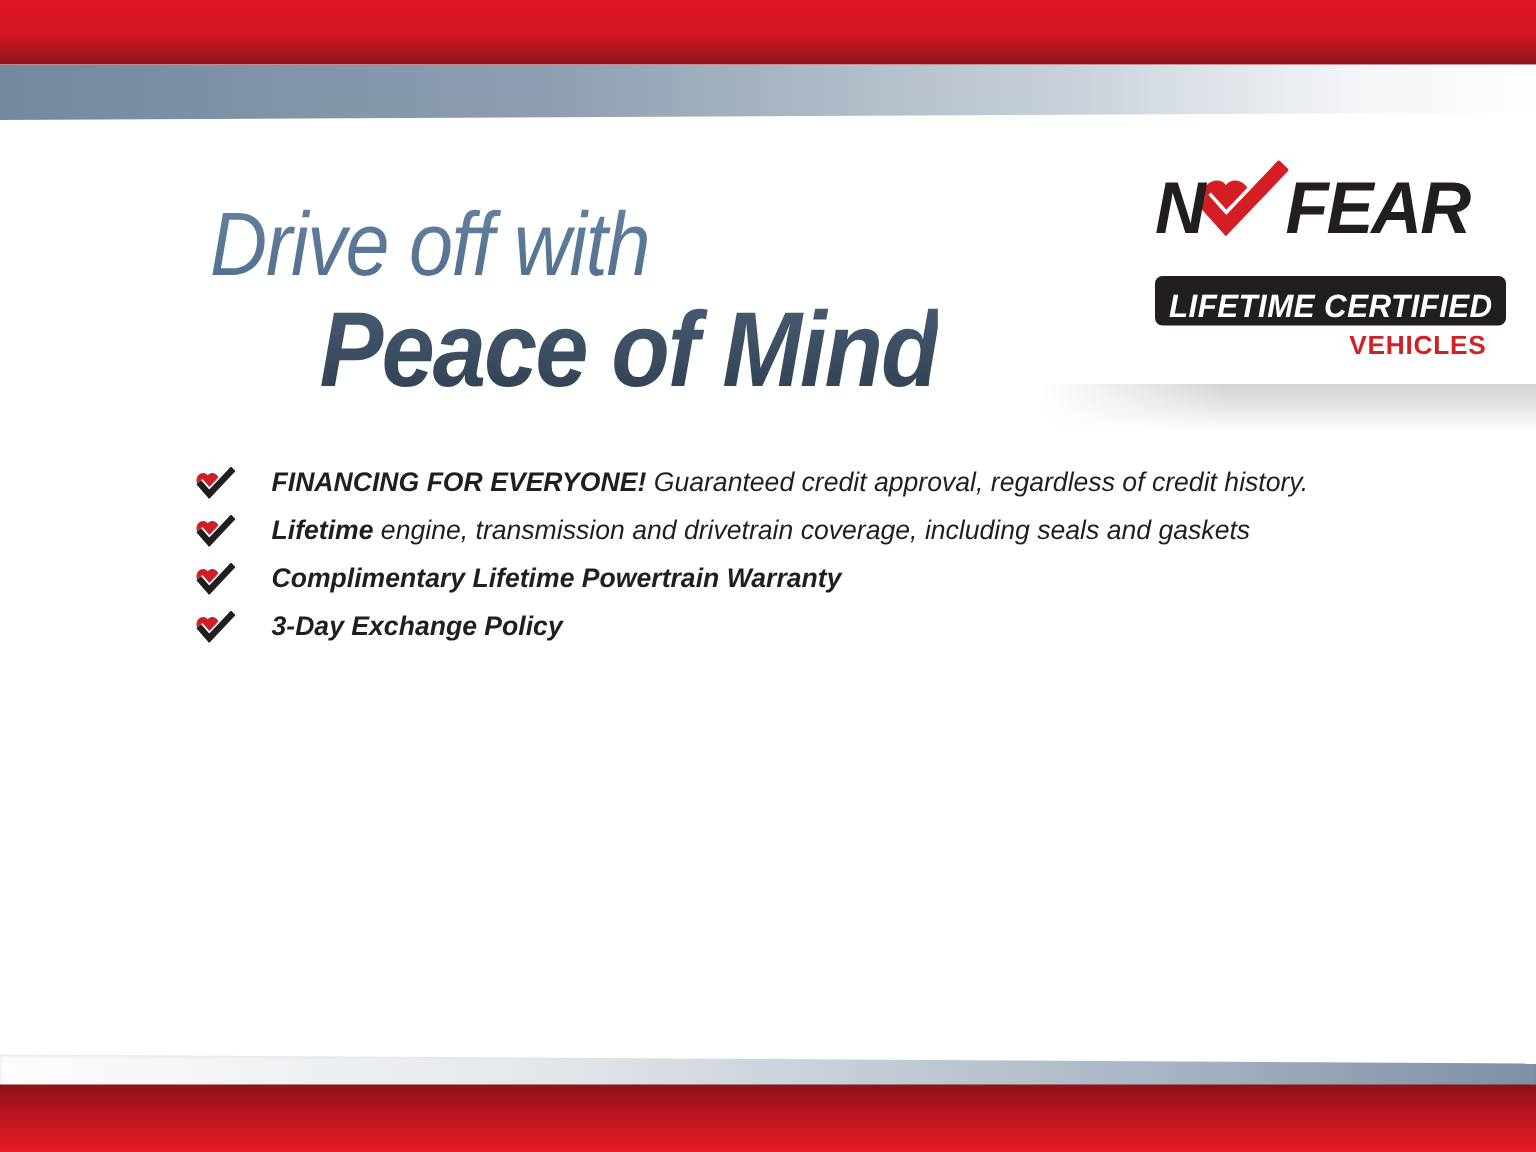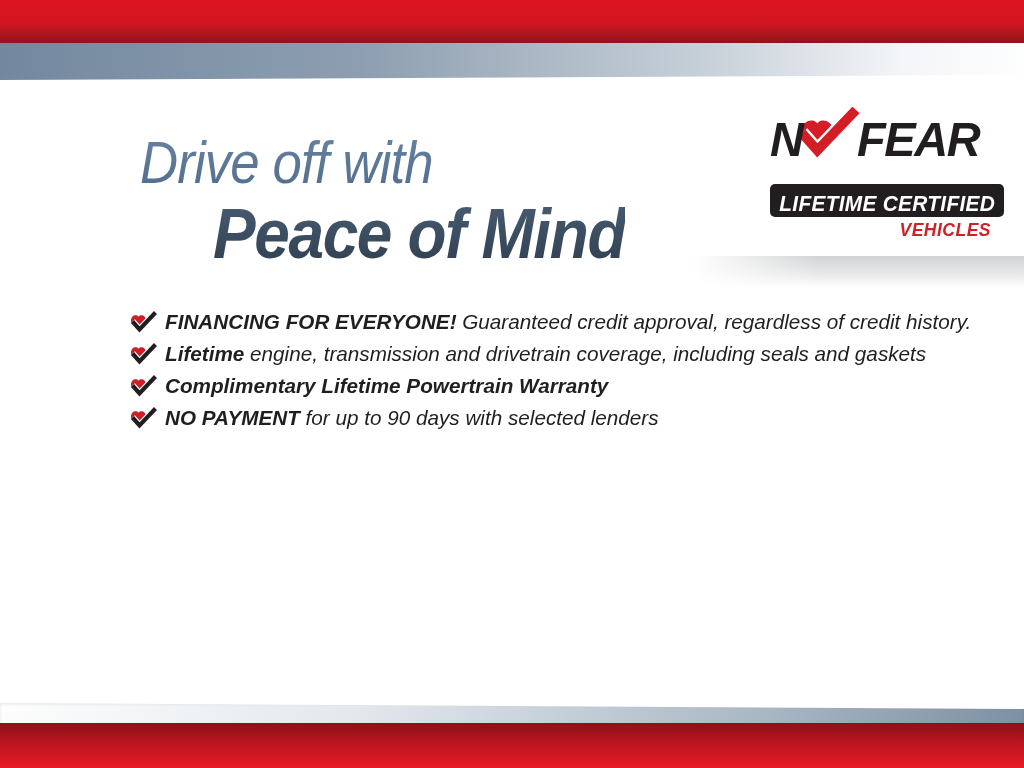--- a/index.html
+++ b/index.html
@@ -60,37 +60,37 @@
   .logo-banner{
     margin-top:17px;height:33px;background:#221e1f;border-radius:5px;
     display:flex;align-items:flex-end;justify-content:center;
   }
   .logo-banner span{
     color:#ffffff;font-size:21.5px;font-weight:900;font-style:italic;letter-spacing:.3px;
     transform:scaleX(.97);white-space:nowrap;
   }
   .logo-vehicles{
     align-self:flex-end;margin:3px 13px 0 0;
-    color:#d22027;font-size:17.5px;font-weight:900;font-style:italic;letter-spacing:.5px;
+    color:#d22027;font-size:17.5px;font-weight:900;letter-spacing:.5px;
   }
 
   
   .swoosh{
     position:absolute;top:256px;right:0;width:332px;height:32px;
     background:linear-gradient(180deg,#d2d3d4 0%,#e3e4e5 45%,rgba(255,255,255,0) 100%);
     -webkit-mask-image:linear-gradient(90deg,transparent 0,#000 38%);
             mask-image:linear-gradient(90deg,transparent 0,#000 38%);
   }
 
   
   .benefits{position:absolute;left:129px;top:311px;right:50px;}
   .benefits ul{list-style:none;margin:0;padding:0;}
   .benefits li{
-    display:flex;align-items:flex-start;gap:8px;margin-bottom:10px;
-    font-style:italic;font-size:21px;line-height:21.5px;color:#221e1f;
+    display:flex;align-items:flex-start;gap:24px;margin-bottom:10px;
+    font-style:italic;font-size:18px;line-height:21.5px;color:#221e1f;
   }
   .benefits li b{font-weight:700;}
   .benefit-icon{width:28px;height:22px;flex-shrink:0;margin-top:0;}
   .sep{color:#9da1a6;font-weight:700;padding:0 6px;}
   .sub{display:block;font-weight:400;}
   .txt{transform:scaleX(.985);transform-origin:left top;white-space:nowrap;}
 </style>
 </head>
 <body>
 
@@ -145,21 +145,21 @@
             <path d="M3.5 10.5 L10.5 18.5 L26.5 1.5" fill="none" stroke="#221e1f" stroke-width="4.2"></path>
           </svg>
         <span class="txt"><b>Complimentary Lifetime Powertrain Warranty</b></span>
       </li>
       <li>
         <svg class="benefit-icon" viewBox="0 0 28 22" aria-hidden="true">
             <path d="M9.5 20.5 C5.5 16.6 2 13.6 2 9.4 C2 6 4.6 3.9 7 4.3 C8.5 4.55 9.5 5.8 9.5 5.8 C9.5 5.8 10.5 4.55 12 4.3 C14.4 3.9 17 6 17 9.4 C17 13.6 13.5 16.6 9.5 20.5 Z" fill="#cc1f26"></path>
             <path d="M3.5 10.5 L10.5 18.5 L26.5 1.5" fill="none" stroke="#ffffff" stroke-width="6.5"></path>
             <path d="M3.5 10.5 L10.5 18.5 L26.5 1.5" fill="none" stroke="#221e1f" stroke-width="4.2"></path>
           </svg>
-        <span class="txt"><b>NO PAYMENT</b><span class="reg"> for up to 90 days with selected lenders</span></span>
+        <span class="txt"><b>3-Day Exchange Policy</b></span>
       </li>
     </ul>
   </div>
 
   <div class="bar-bottom-steel"></div>
   <div class="bar-bottom-red"></div>
 
 </div>
 
 </body></html>

